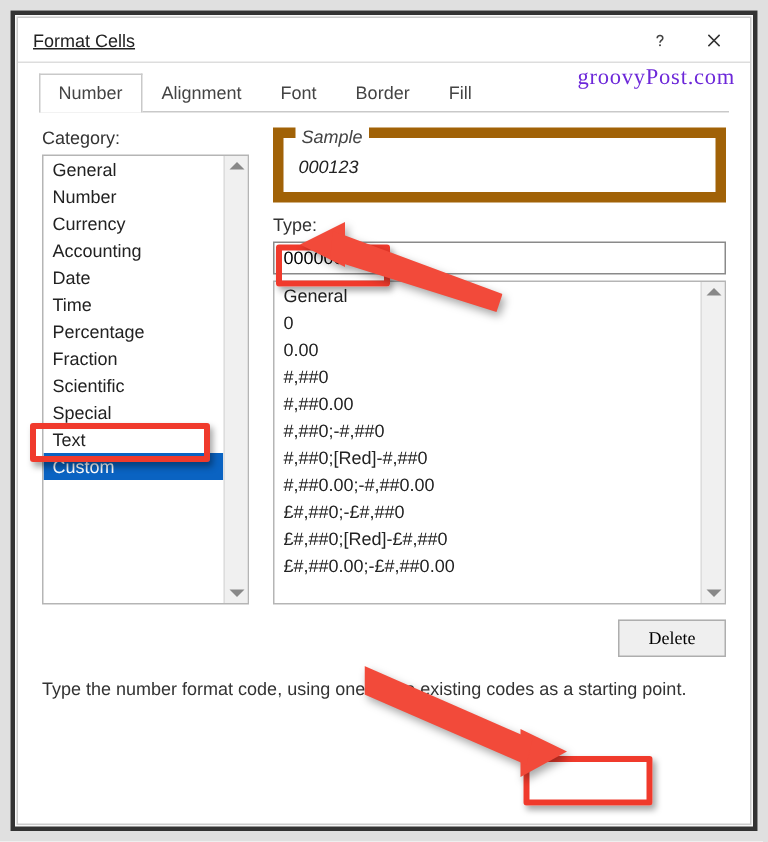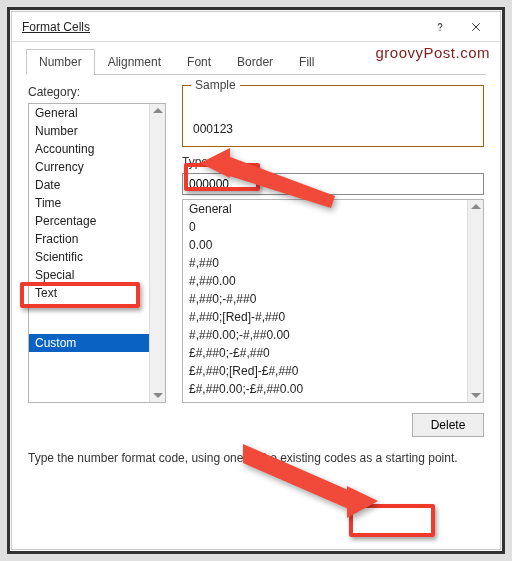--- a/index.html
+++ b/index.html
@@ -111,33 +111,33 @@
   .catlist .vscroll::before { top: 4px; border-bottom: 5px solid #888; }
   .catlist .vscroll::after  { bottom: 4px; border-top: 5px solid #888; }
   .catitem {
     padding: 1px 6px;
     line-height: 16px;
     white-space: nowrap;
   }
   .catitem.selected {
     background: #0a63c2;
     color: #fff;
-    margin-top: 32px;
   }
   .rightcol {
     flex: 1;
     display: flex;
     flex-direction: column;
     position: relative;
   }
   .samplebox {
-    border: 1px solid #a16207;
+    border: 7px solid #a16207;
     padding: 6px 10px 10px 10px;
     margin-bottom: 8px;
     position: relative;
+    font-style: italic;
   }
   .samplebox .slabel {
     position: absolute;
     top: -8px; left: 8px;
     background: #fff;
     padding: 0 4px;
     font-size: 12px;
     color: #444;
   }
   .typeinput {
@@ -180,21 +180,21 @@
   .deleterow {
     display: flex;
     justify-content: flex-end;
     margin-top: 10px;
   }
   .btn {
     min-width: 72px;
     padding: 4px 14px;
     border: 1px solid #aeaeae;
     background: #efefef;
-    font-family: Liberation Sans, sans-serif;
+    font-family: Liberation Serif, serif;
     font-size: 12px;
     text-align: center;
   }
   .hint {
     margin-top: 14px;
     font-size: 12px;
     color: #333;
   }
   .footer {
     display: flex;
@@ -204,23 +204,23 @@
   }
   .btn.primary {
     border: 1px solid #1a6fd1;
     outline: 1px solid #bcd6f2;
     outline-offset: -3px;
     background: #f5faff;
   }
   .watermark {
     position: absolute;
     top: 44px; right: 22px;
-    font-family: Liberation Sans, sans-serif;
+    font-family: Liberation Serif, serif;
     font-size: 15px;
-    color: #7f1d1d;
+    color: #6d28d9;
     letter-spacing: 0.5px;
     pointer-events: none;
   }
   
   .callout {
     position: absolute;
     border: 4px solid #f03a2c;
     border-radius: 2px;
     box-shadow: 2px 3px 4px rgba(0,0,0,.35);
     pointer-events: none;
@@ -265,39 +265,39 @@
 
   <div class="content">
 
     <div class="row-top">
       <div class="catcol">
         <div class="lbl">Category:</div>
         <div class="catlist">
           <div class="inner" id="catlist">
                 <div class="catitem">General</div>
                 <div class="catitem">Number</div>
+                <div class="catitem">Currency</div>
                 <div class="catitem">Accounting</div>
-                <div class="catitem">Currency</div>
                 <div class="catitem">Date</div>
                 <div class="catitem">Time</div>
                 <div class="catitem">Percentage</div>
                 <div class="catitem">Fraction</div>
                 <div class="catitem">Scientific</div>
                 <div class="catitem">Special</div>
                 <div class="catitem">Text</div>
                 <div class="catitem selected">Custom</div>
               </div>
           <div class="vscroll"></div>
         </div>
       </div>
 
       <div class="rightcol">
         <div class="samplebox">
           <span class="slabel">Sample</span>
-          <div style="padding-top:6px;margin-top:24px;">000123</div>
+          <div style="padding-top:6px;">000123</div>
         </div>
 
         <div class="lbl">Type:</div>
         <input class="typeinput" value="000000" style="">
 
         <div class="fmts" style="margin-top:4px;">
           <div class="inner" id="fmtlist">
                 <div class="fmt">General</div>
                 <div class="fmt">0</div>
                 <div class="fmt">0.00</div>

